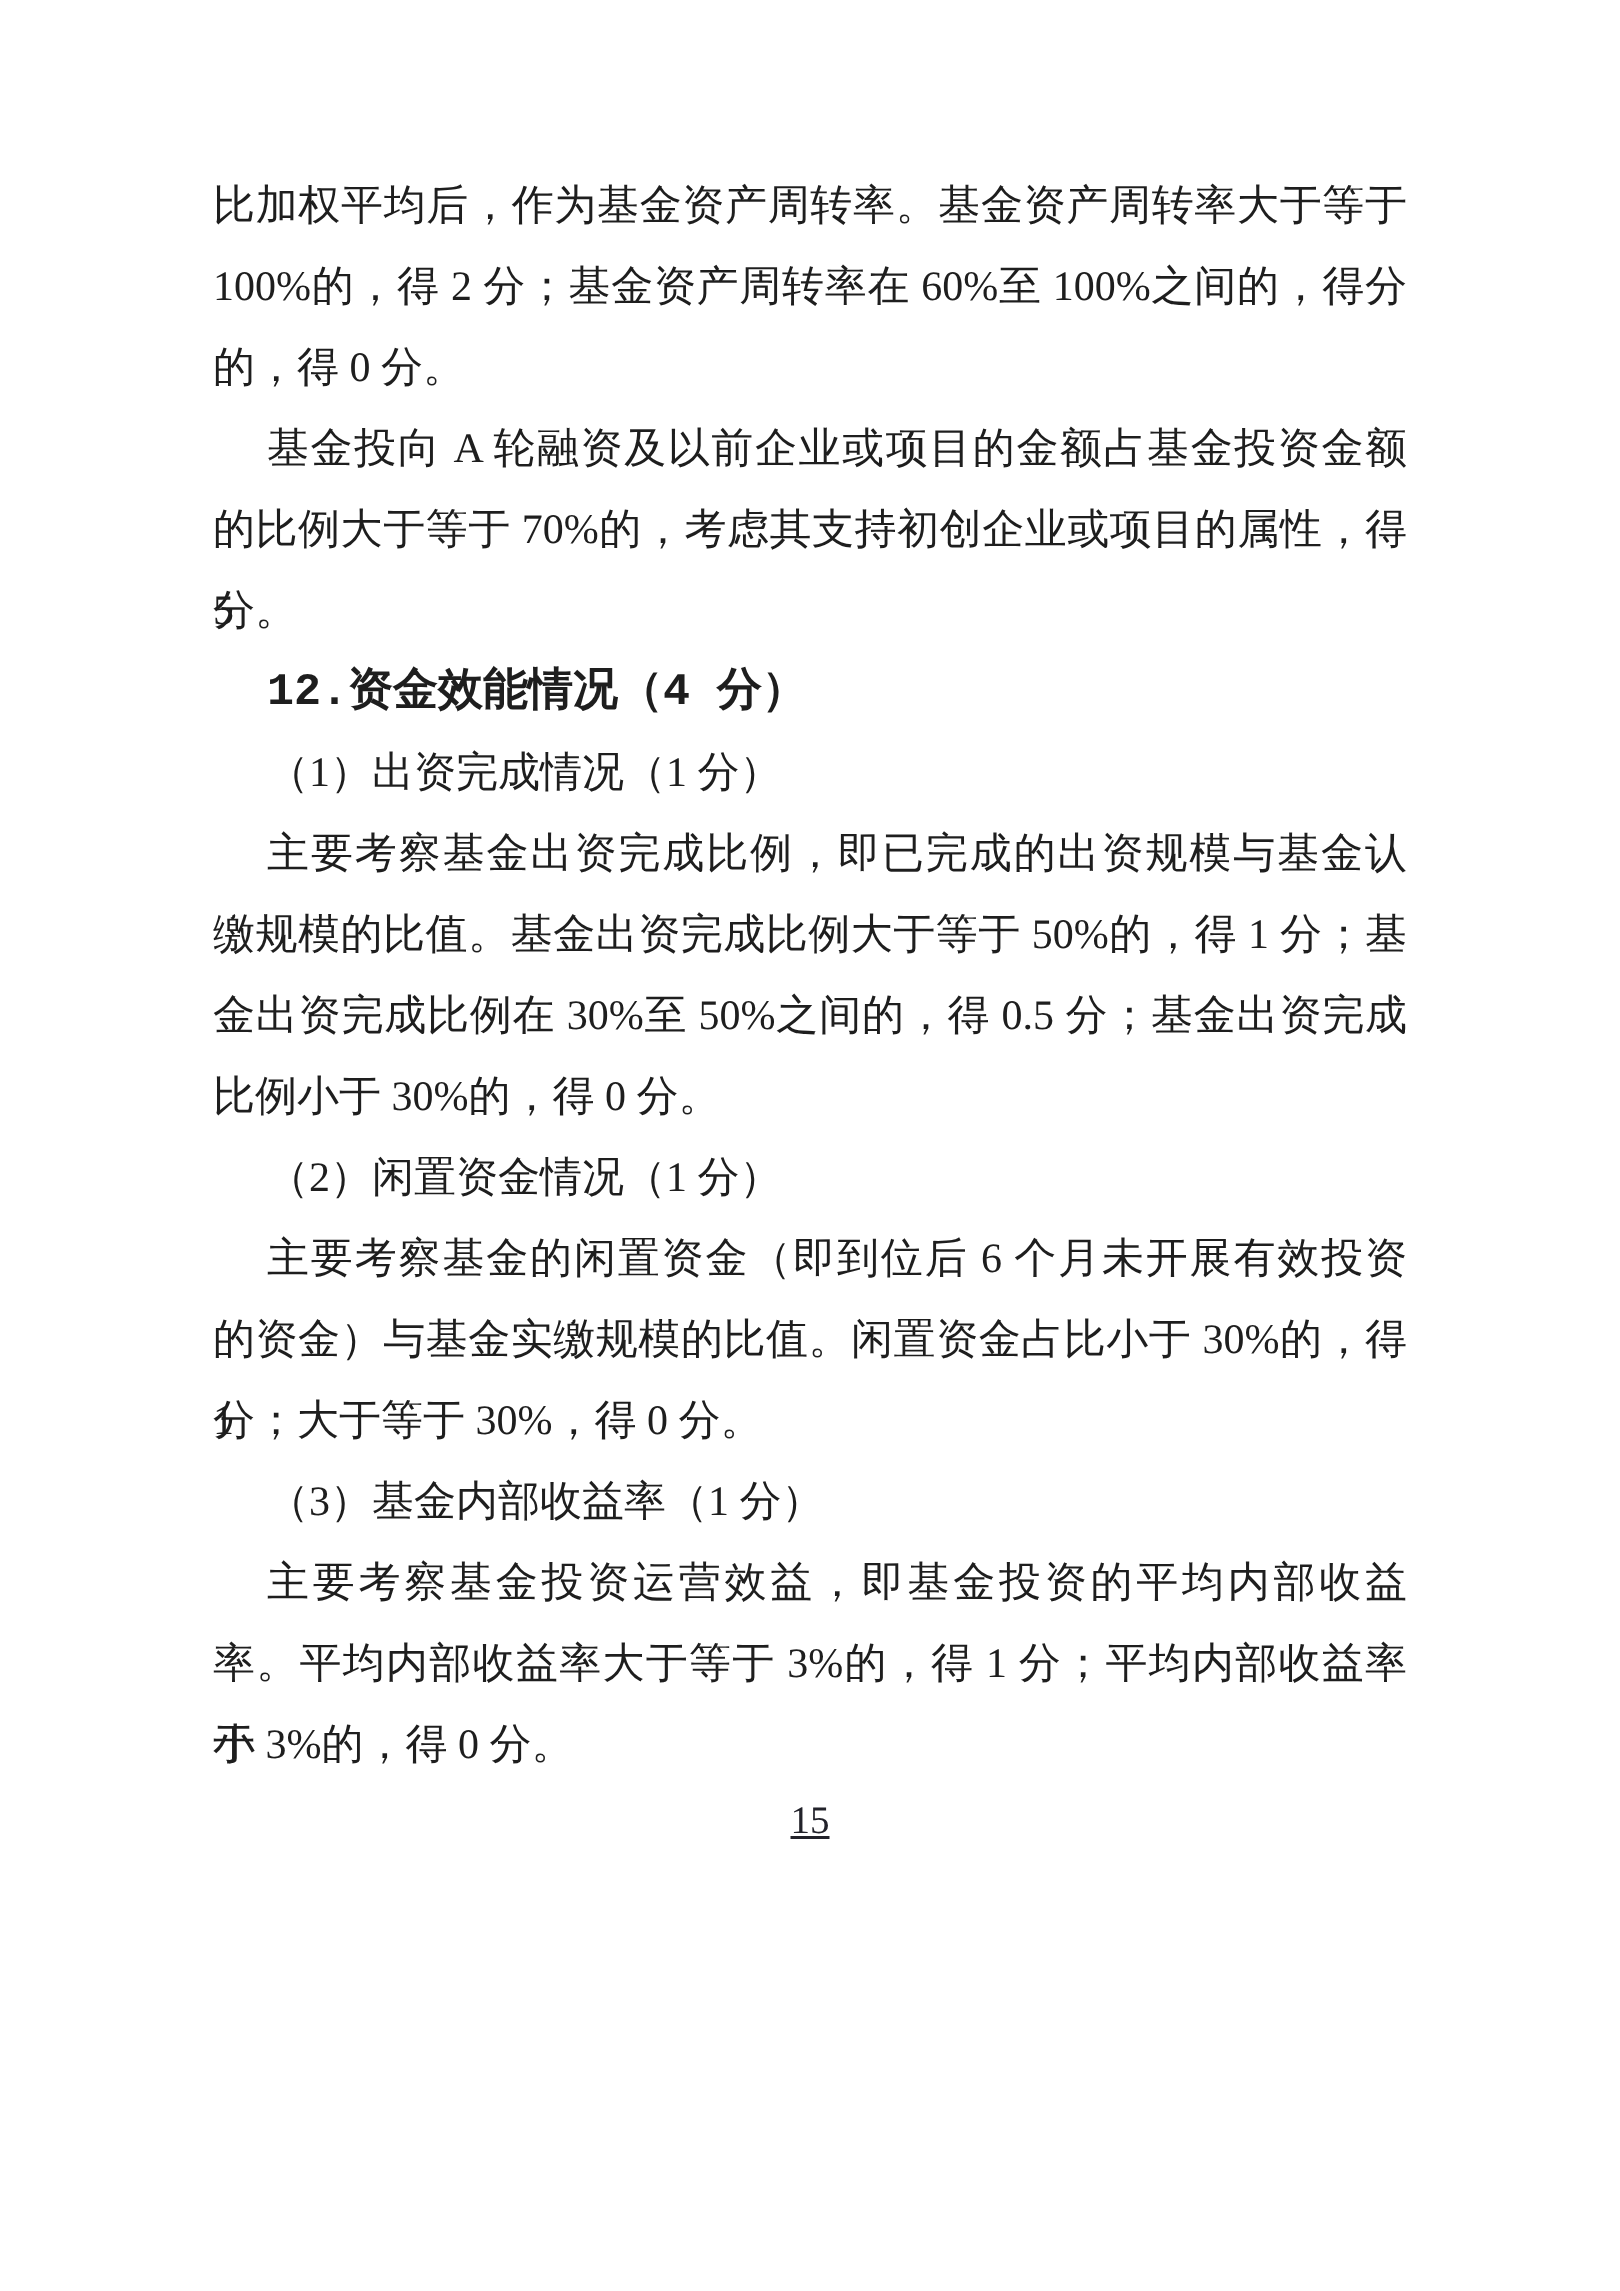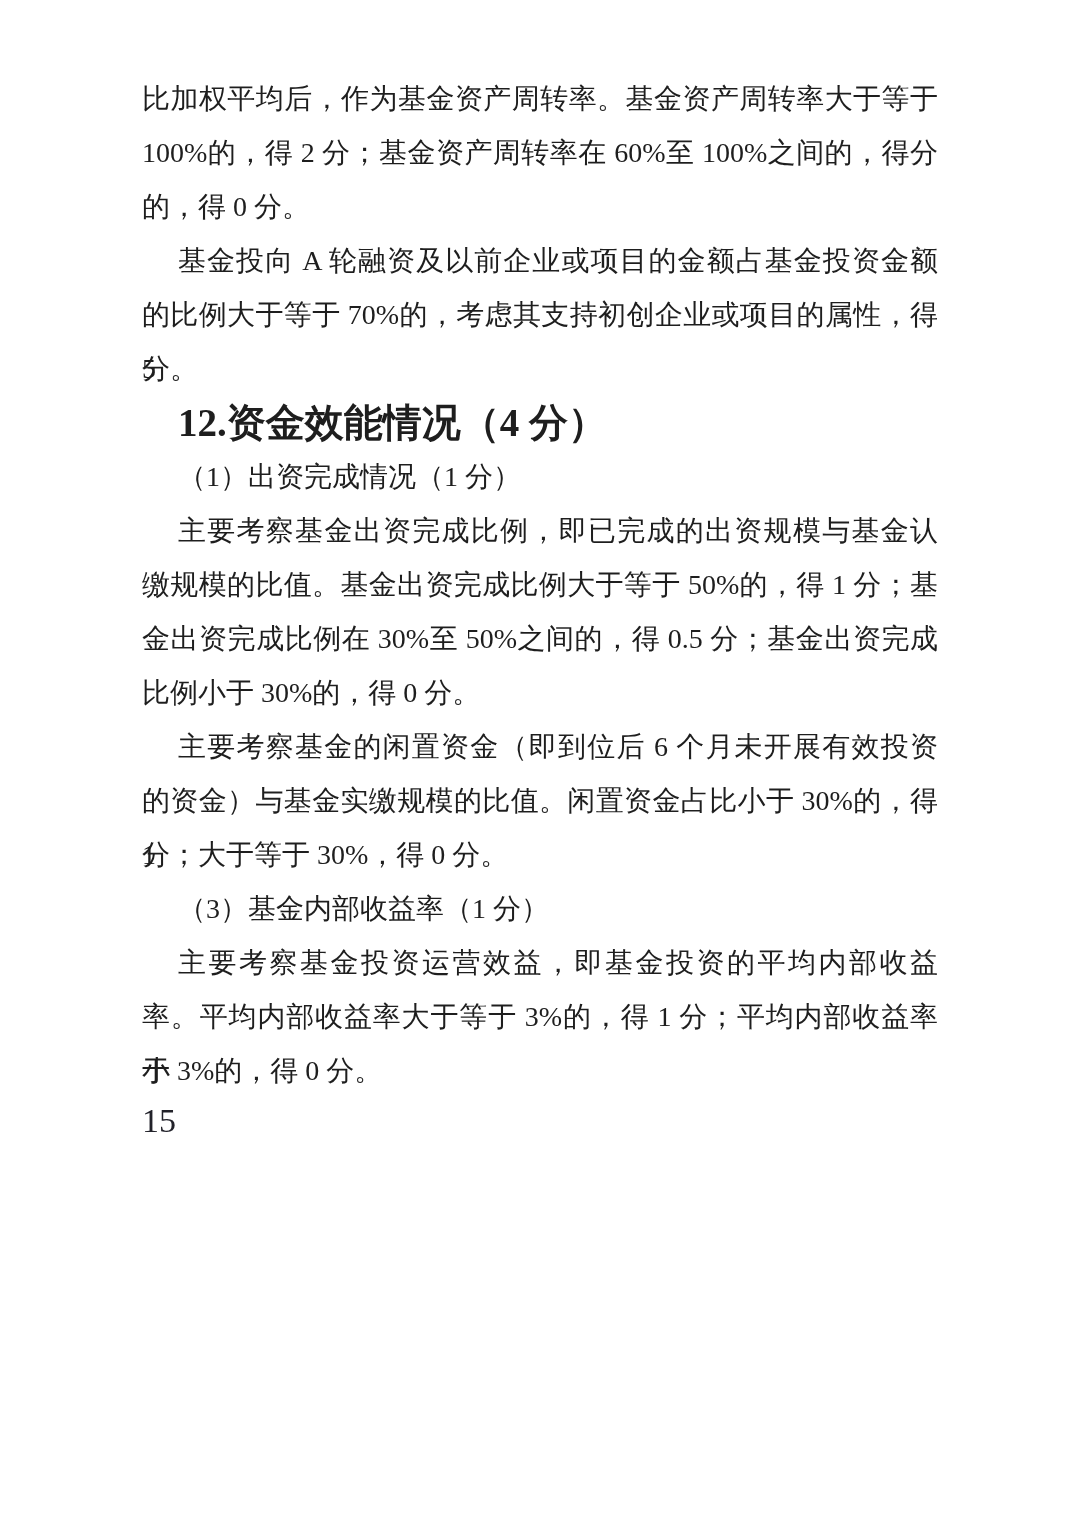--- a/index.html
+++ b/index.html
@@ -11,21 +11,21 @@
     width: 1080px;
     height: 1527px;
     overflow: hidden;
     font-family: "Liberation Serif", "DejaVu Serif", serif;
     color: #1e1e1e;
   }
   .page {
     box-sizing: border-box;
     width: 1080px;
     height: 1527px;
-    padding: 72px 142px 0 142px;
+    padding: 111px 142px 0 142px;
     background: #ffffff;
   }
   .ln {
     font-size: 28px;
     line-height: 54px;
     height: 54px;
     text-align: justify;
     text-justify: inter-character;
     text-align-last: justify;
     white-space: normal;
@@ -37,49 +37,52 @@
   }
   .ln.ind {
     padding-left: 36px;
   }
   .ln.kai {
     font-weight: bold;
     text-align: left;
     text-align-last: left;
   }
   .ln.hei {
-    font-family: Liberation Serif, serif;
+    font-family: Liberation Mono, monospace;
     font-weight: bold;
-    font-size: 39px;
+    font-size: 30px;
     text-align: left;
     text-align-last: left;
   }
   .page-number {
     margin-top: 6px;
-    font-size: 34px;
+    text-align: center;
+    font-size: 26px;
     line-height: 34px;
     color: #22222a;
+    text-decoration: underline;
   }
 </style>
 </head>
 <body>
 
 <div class="page">
   <div class="ln">比加权平均后，作为基金资产周转率。基金资产周转率大于等于</div>
   <div class="ln">100%的，得 2 分；基金资产周转率在 60%至 100%之间的，得分</div>
   <div class="ln end">的，得 0 分。</div>
   <div class="ln ind">基金投向 A 轮融资及以前企业或项目的金额占基金投资金额</div>
   <div class="ln">的比例大于等于 70%的，考虑其支持初创企业或项目的属性，得 5</div>
   <div class="ln end">分。</div>
   <div class="ln hei ind">12.资金效能情况（4 分）</div>
   <div class="ln end ind">（1）出资完成情况（1 分）</div>
   <div class="ln ind">主要考察基金出资完成比例，即已完成的出资规模与基金认</div>
   <div class="ln">缴规模的比值。基金出资完成比例大于等于 50%的，得 1 分；基</div>
   <div class="ln">金出资完成比例在 30%至 50%之间的，得 0.5 分；基金出资完成</div>
   <div class="ln end">比例小于 30%的，得 0 分。</div>
+  <div class="ln end ind">（2）闲置资金情况（1 分）</div>
   <div class="ln ind">主要考察基金的闲置资金（即到位后 6 个月未开展有效投资</div>
   <div class="ln">的资金）与基金实缴规模的比值。闲置资金占比小于 30%的，得 1</div>
   <div class="ln end">分；大于等于 30%，得 0 分。</div>
   <div class="ln end ind">（3）基金内部收益率（1 分）</div>
   <div class="ln ind">主要考察基金投资运营效益，即基金投资的平均内部收益</div>
   <div class="ln">率。平均内部收益率大于等于 3%的，得 1 分；平均内部收益率小</div>
   <div class="ln end">于 3%的，得 0 分。</div>
   <div class="page-number">15</div>
 </div>
 

